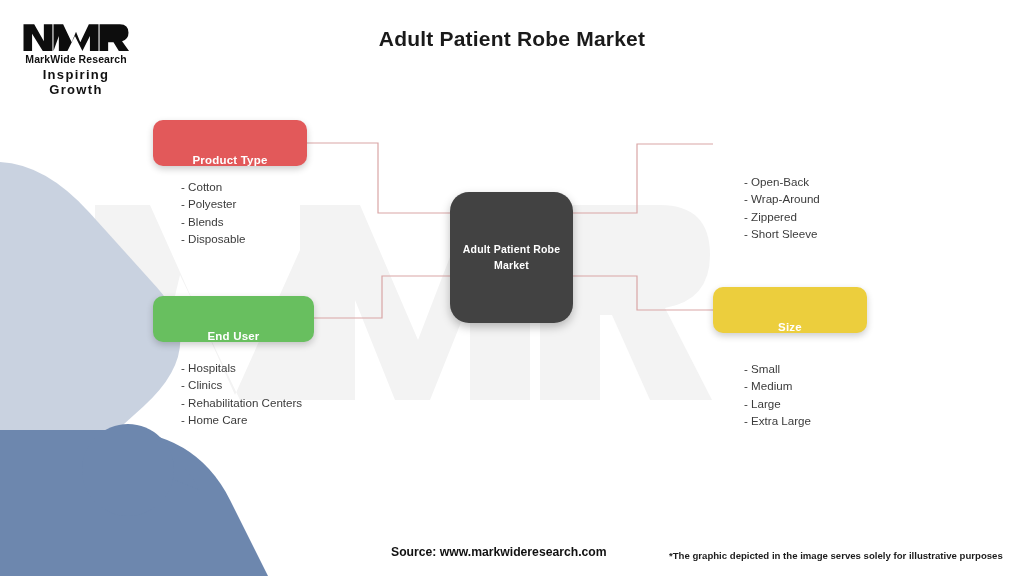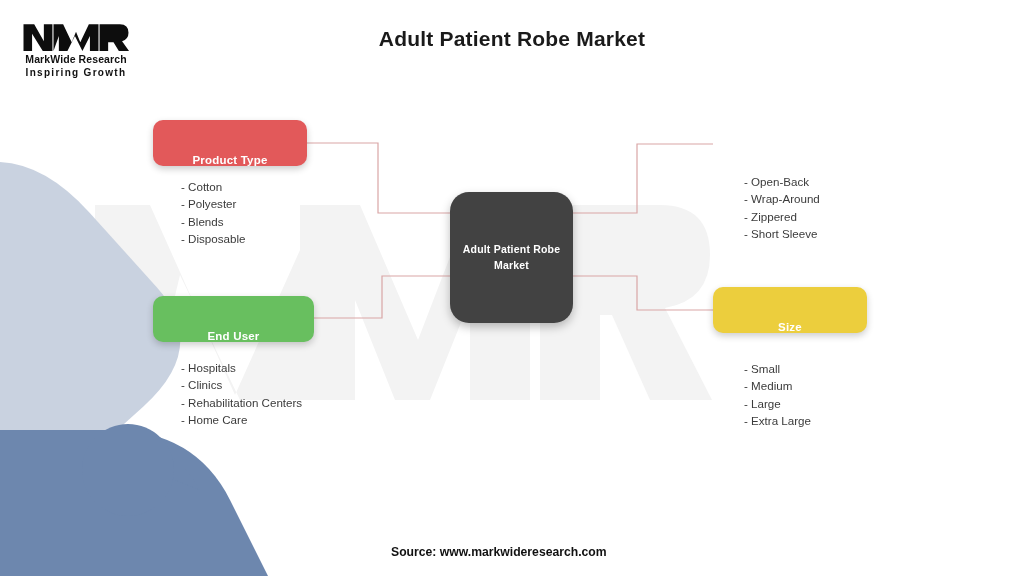--- a/index.html
+++ b/index.html
@@ -18,21 +18,21 @@
   
   .logo{
     position:absolute;left:18px;top:22px;width:120px;height:62px;z-index:5;
   }
   .logo-mark{width:108px;height:30px;display:block;margin-left:4px;}
   .logo-name{
     font-size:10.5px;font-weight:bold;color:#111;letter-spacing:.1px;
     text-align:center;margin-top:1px;width:116px;
   }
   .logo-tag{
-    font-size:10px;font-weight:bold;color:#111;letter-spacing:1.3px;
+    font-size:13px;font-weight:bold;color:#111;letter-spacing:1.3px;
     text-align:center;margin-top:2px;width:116px;
   }
 
   
   .title{
     position:absolute;left:0;right:0;top:27px;
     text-align:center;
     font-size:21px;font-weight:bold;color:#1a1a1a;
     letter-spacing:.2px;z-index:5;
   }
@@ -171,14 +171,15 @@
   </div>
 
   <div class="bullets" id="bul-size">
     <div>- Small</div>
     <div>- Medium</div>
     <div>- Large</div>
     <div>- Extra Large</div>
   </div>
 
   <div class="source">Source: www.markwideresearch.com</div>
+  <div class="disclaimer">*The graphic depicted in the image serves solely for illustrative purposes</div>
 
 </div>
 
 </body></html>

